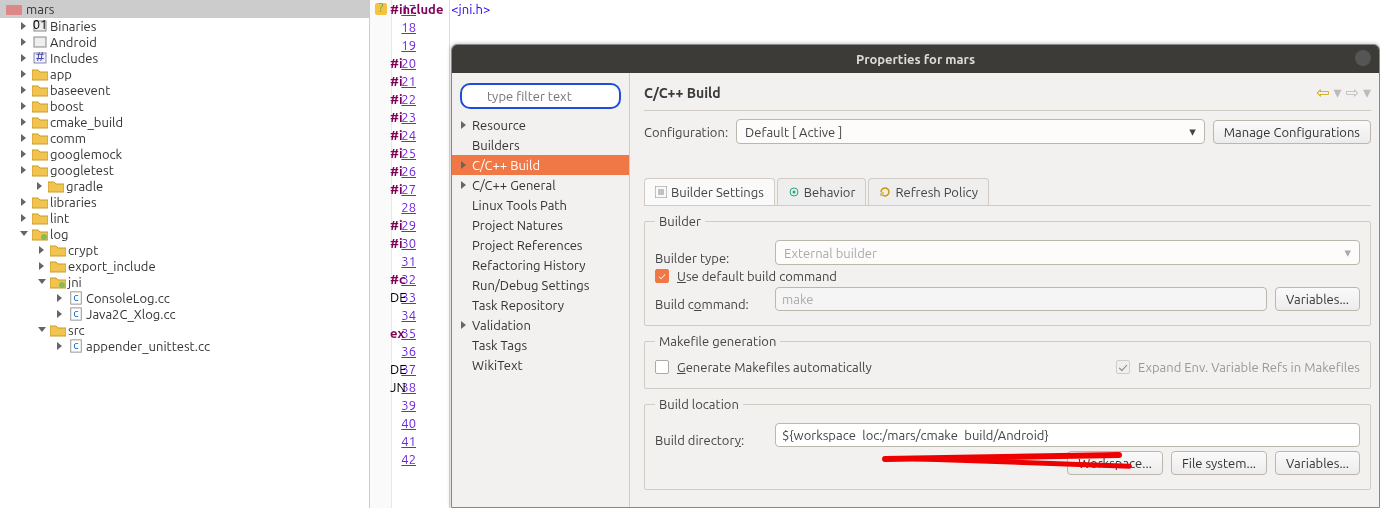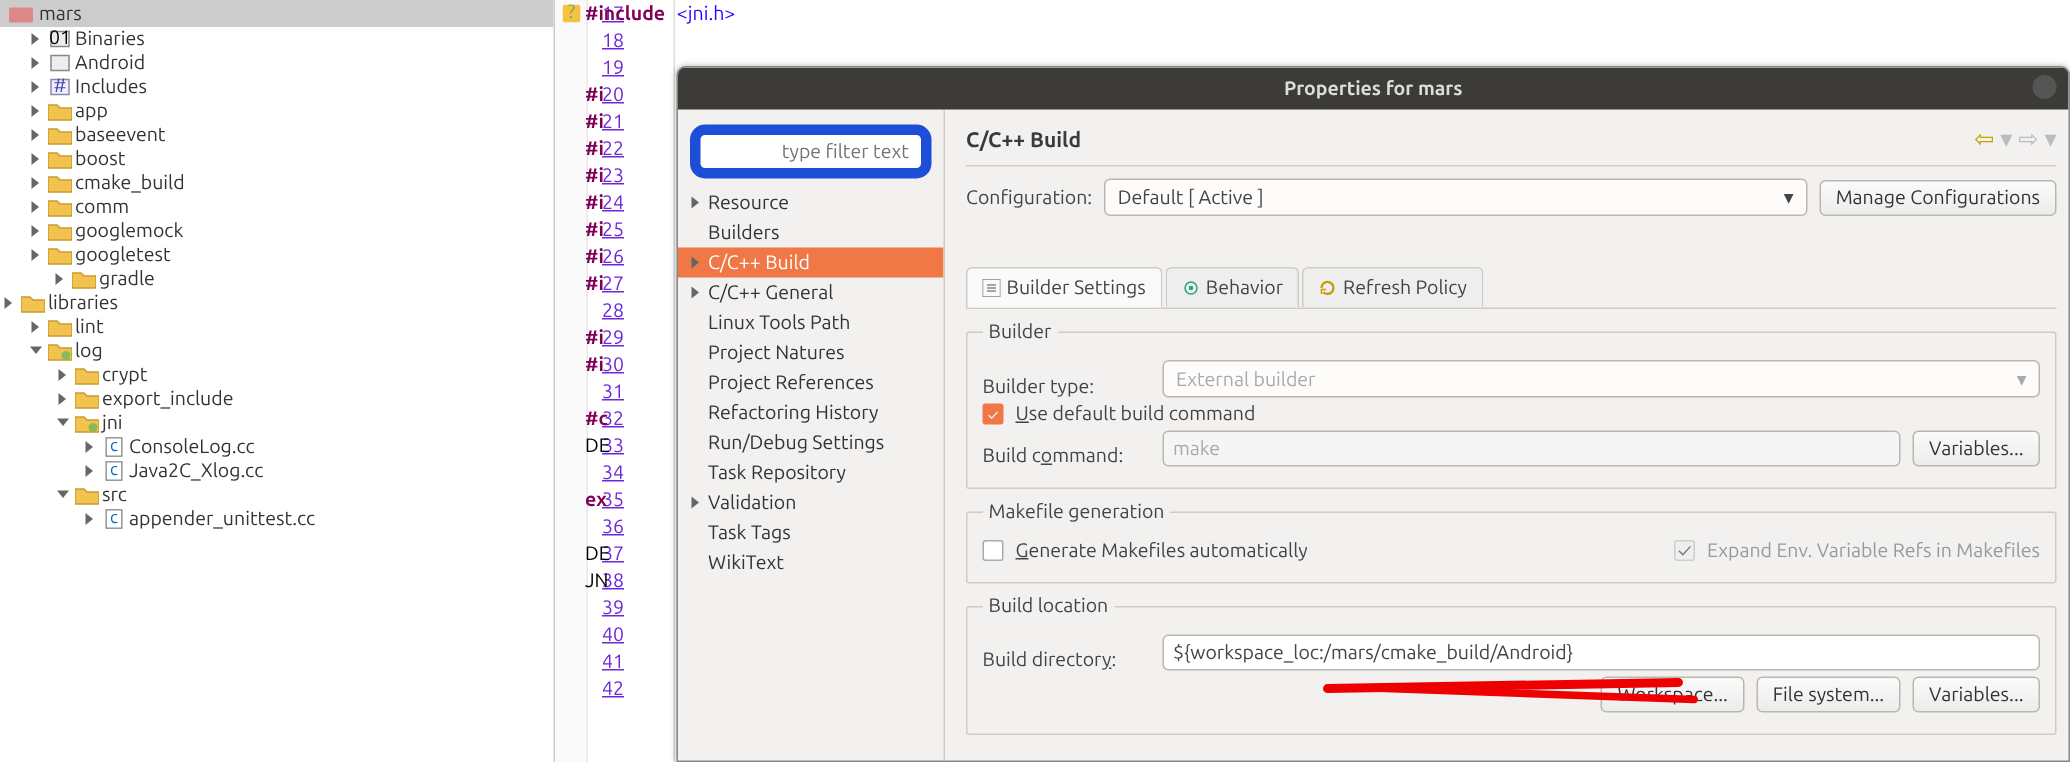--- a/index.html
+++ b/index.html
@@ -25,21 +25,21 @@
 .kw { color: #7f0055; font-weight: bold; }
 .inc { color: #2a00ff; }
 
 
 .dialog { position: absolute; left: 451px; top: 44px; width: 929px; height: 464px; background: #f2f1f0; border: 1px solid #888; border-radius: 6px 6px 0 0; overflow: hidden; display: flex; flex-direction: column; box-shadow: 0 0 4px rgba(0,0,0,.3);}
 .titlebar { background: #3c3b37; color: #dcdcdc; text-align: center; height: 28px; line-height: 28px; font-weight: bold; position: relative; }
 .titlebar .winbtn { position: absolute; right: 8px; top: 5px; width: 16px; height: 16px; border-radius: 50%; background: #555; }
 .dlg-body { display: flex; flex: 1; }
 
 .dlg-nav { width: 178px; border-right: 1px solid #d0ccc4; display: flex; flex-direction: column; }
-.filter { margin: 10px 8px 6px 8px; padding: 4px 8px; border: 7px solid #1d4ed8; border-radius: 10px; color: #aaa; background: #fff; text-align: right; }
+.filter { margin: 10px 8px 6px 8px; padding: 4px 25px; border: 2px solid #1d4ed8; border-radius: 10px; color: #aaa; background: #fff; }
 .navlist { overflow: auto; }
 .navitem { display: flex; align-items: center; gap: 2px; padding: 3px 6px 3px 6px; color: #333; cursor: pointer; }
 .navitem.sel { background: #f07746; color: #fff; }
 .navitem .tri { color: inherit; }
 
 .dlg-main { flex: 1; padding: 10px 8px 8px 14px; display: flex; flex-direction: column; gap: 8px; }
 .dlg-head { display: flex; align-items: center; justify-content: space-between; border-bottom: 1px solid #d0ccc4; padding-bottom: 8px; }
 .dlg-head h2 { font-size: 14px; font-weight: bold; color: #3a3a3a; }
 .navarrows { display:flex; gap:4px; align-items:center; }
 .navarrows span { color:#c9a200; font-size:16px; }
@@ -199,21 +199,21 @@
         <span class="tri">
           <svg viewBox="0 0 8 8">
             <path d="M1 0l5 4-5 4z" fill="#666"></path>
           </svg>
         </span>
         <svg class="folder-icon" viewBox="0 0 16 14">
           <path d="M0 3h6l2 2h8v8H0z" fill="#f2c44f" stroke="#c89b2e"></path>
         </svg>
         <span class="label">gradle</span>
       </div>
-      <div class="row" style="">
+      <div class="row" style="padding-left:18px">
         <span class="tri">
           <svg viewBox="0 0 8 8">
             <path d="M1 0l5 4-5 4z" fill="#666"></path>
           </svg>
         </span>
         <svg class="folder-icon" viewBox="0 0 16 14">
           <path d="M0 3h6l2 2h8v8H0z" fill="#f2c44f" stroke="#c89b2e"></path>
         </svg>
         <span class="label">libraries</span>
       </div>

